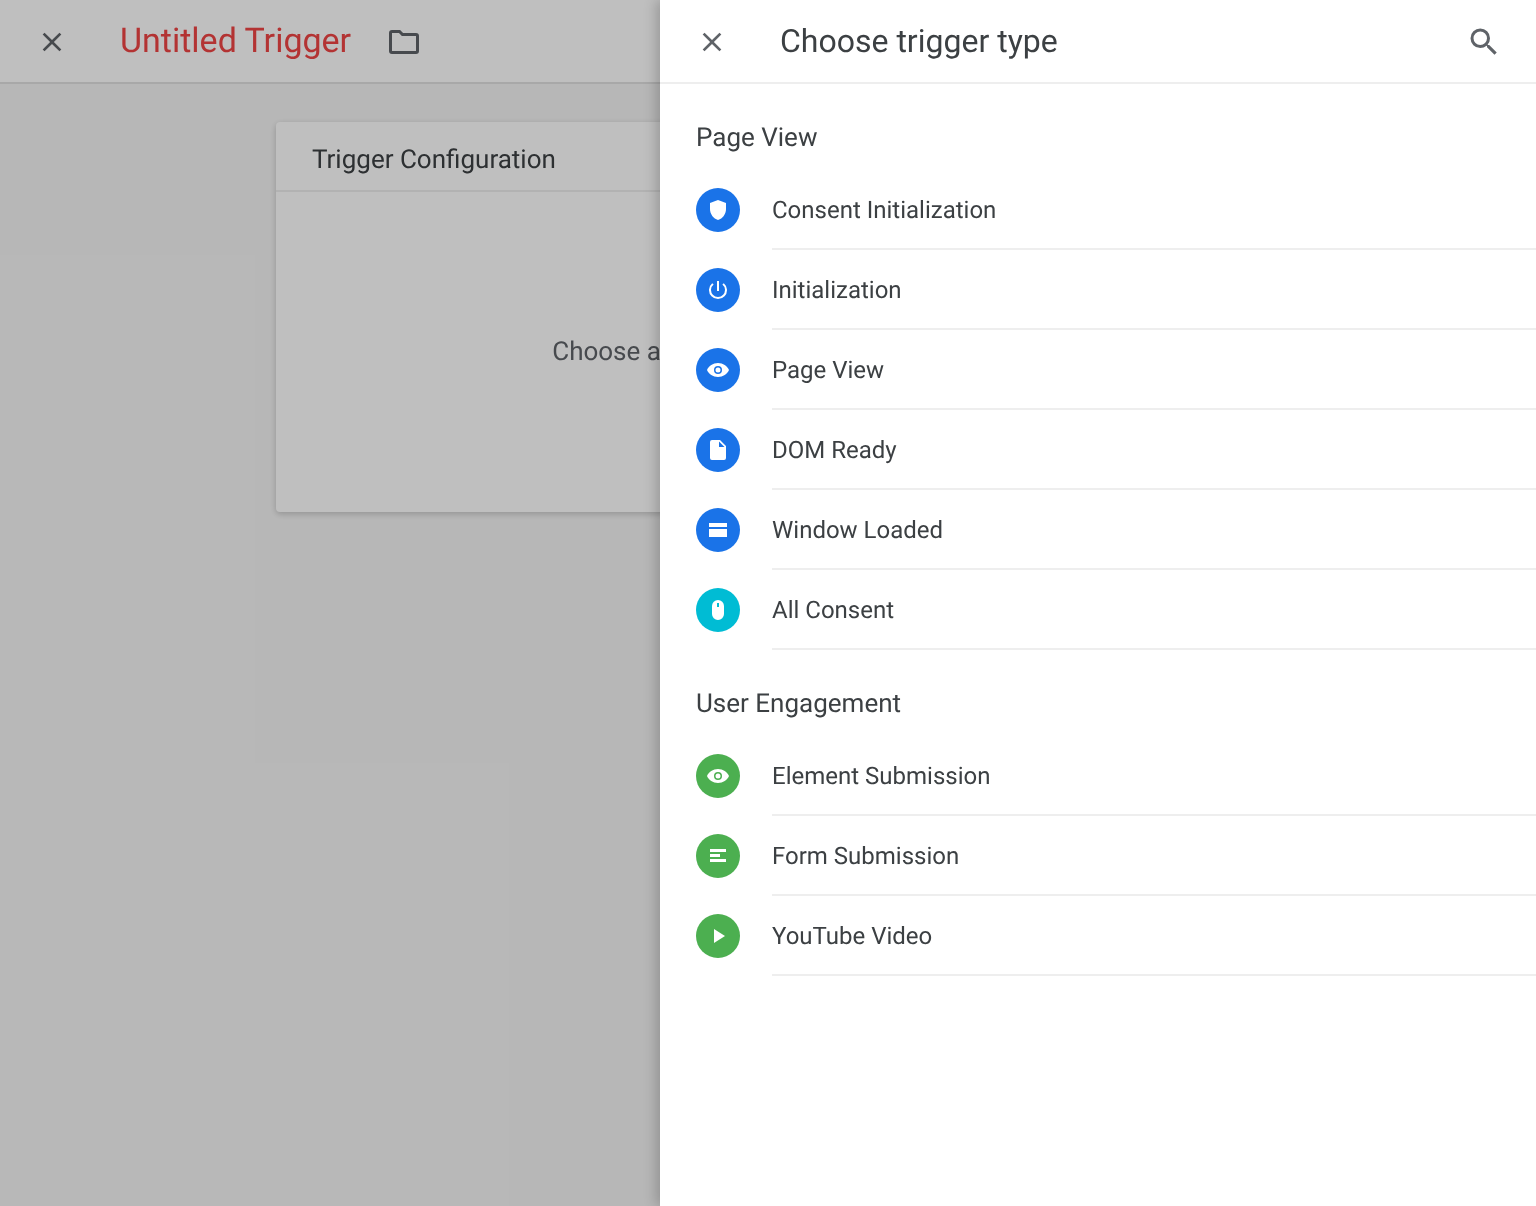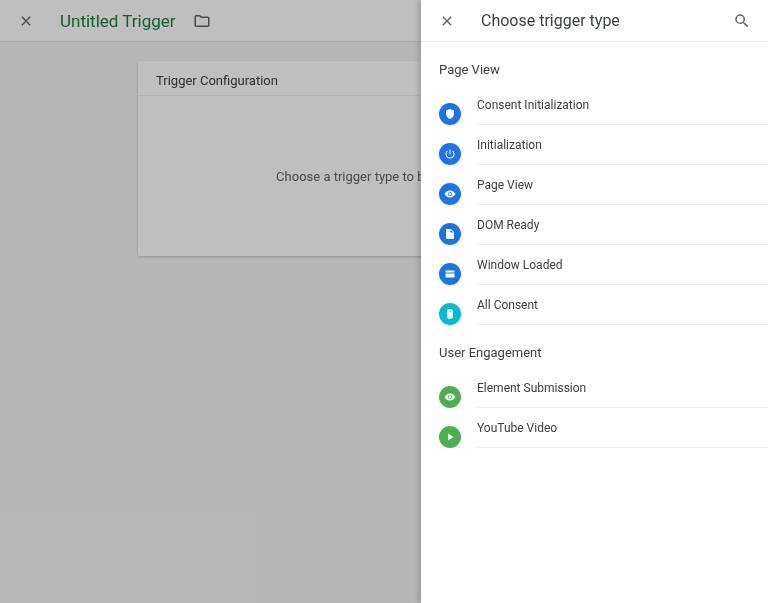--- a/index.html
+++ b/index.html
@@ -21,21 +21,21 @@
       height: 42px;
       border-bottom: 1px solid #e0e0e0;
       display: flex;
       align-items: center;
       padding: 0 14px;
       gap: 22px;
       background: #fff;
     }
     .topbar .title {
       font-size: 17px;
-      color: #15803d;
+      color: #ef4444;
       font-weight: 400;
     }
     .icon-btn {
       width: 24px;
       height: 24px;
       display: inline-flex;
       align-items: center;
       justify-content: center;
       color: #5f6368;
       cursor: pointer;
@@ -70,21 +70,21 @@
     .scrim {
       position: absolute;
       inset: 0;
       background: rgba(0,0,0,0.25);
     }
     .panel {
       position: absolute;
       top: 0;
       right: 0;
       bottom: 0;
-      width: 347px;
+      width: 438px;
       background: #fff;
       box-shadow: -2px 0 6px rgba(0,0,0,0.2);
       display: flex;
       flex-direction: column;
     }
     .panel-header {
       height: 42px;
       display: flex;
       align-items: center;
       border-bottom: 1px solid #eee;
@@ -106,21 +106,21 @@
       font-size: 13px;
       color: #3c4043;
       margin: 20px 0 8px 0;
       font-weight: 400;
     }
     .trigger-list {
       margin-left: 0;
     }
     .trigger-item {
       display: flex;
-      align-items: flex-end;
+      align-items: center;
       height: 40px;
       cursor: pointer;
       gap: 16px;
     }
     .trigger-item .t-label {
       flex: 1;
       font-size: 12px;
       color: #3c4043;
       border-bottom: 1px solid #eee;
       height: 100%;
@@ -243,20 +243,28 @@
           <span class="t-icon green">
             <svg width="12" height="12" viewBox="0 0 24 24">
               <path fill="#fff" d="M12 5C7 5 2.7 8.1 1 12c1.7 3.9 6 7 11 7s9.3-3.1 11-7c-1.7-3.9-6-7-11-7zm0 11a4 4 0 1 1 0-8 4 4 0 0 1 0 8zm0-6.5A2.5 2.5 0 1 0 14.5 12 2.5 2.5 0 0 0 12 9.5z"></path>
             </svg>
           </span>
           <span class="t-label">Element Submission</span>
         </div>
         <div class="trigger-item">
           <span class="t-icon green">
             <svg width="12" height="12" viewBox="0 0 24 24">
+              <path fill="#fff" d="M4 5h16v3H4V5zm0 5h10v3H4v-3zm0 5h16v3H4v-3z"></path>
+            </svg>
+          </span>
+          <span class="t-label">Form Submission</span>
+        </div>
+        <div class="trigger-item">
+          <span class="t-icon green">
+            <svg width="12" height="12" viewBox="0 0 24 24">
               <path fill="#fff" d="M8 5v14l11-7z"></path>
             </svg>
           </span>
           <span class="t-label">YouTube Video</span>
         </div>
       </div>
     </div>
 </div>
 
 </body></html>

